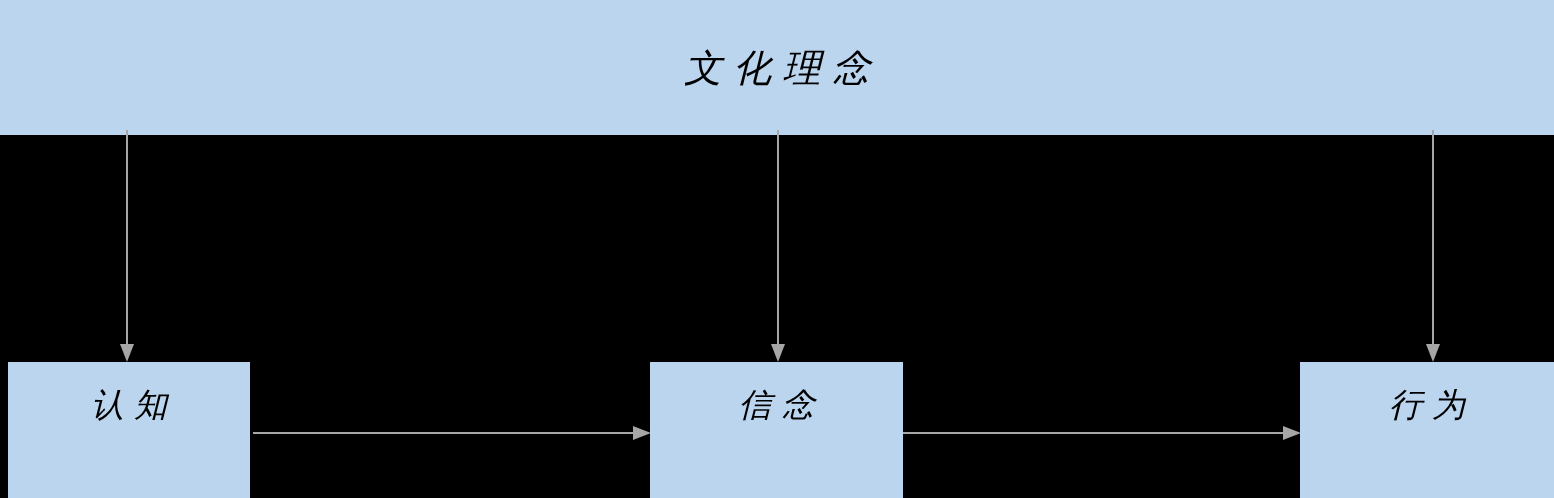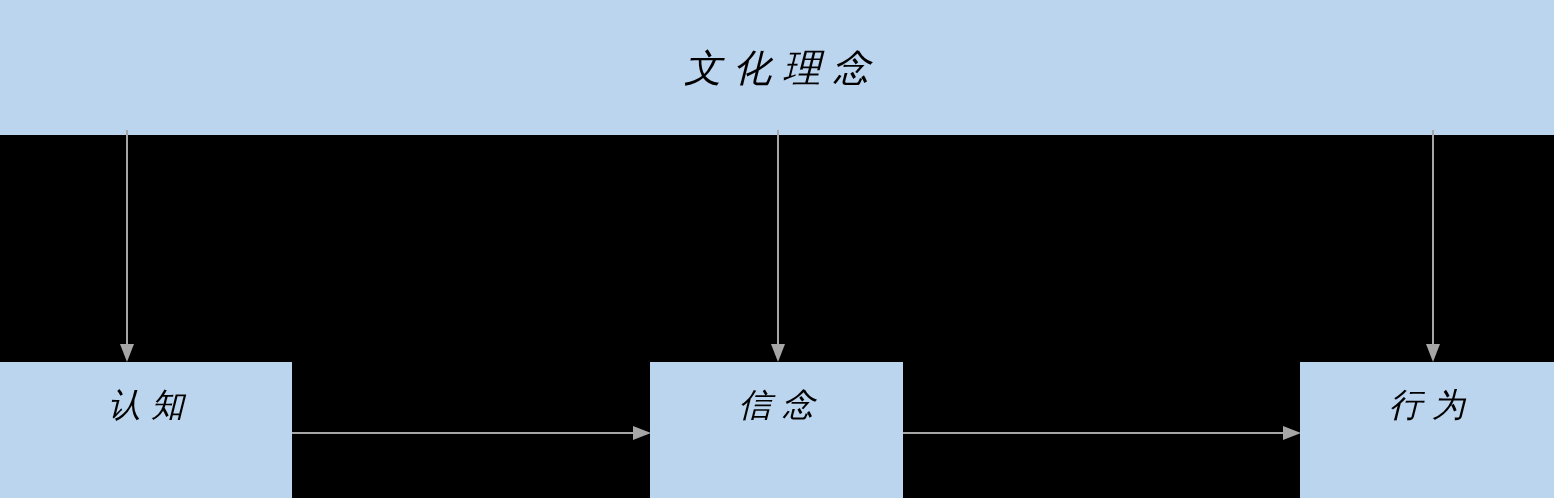--- a/index.html
+++ b/index.html
@@ -36,23 +36,23 @@
 
   #node-culture {
     left: 0px;
     top: 0px;
     width: 1554px;
     height: 135px;
   }
   #node-culture .node-label { font-size: 38px; }
 
   #node-cognition {
-    left: 0px;
+    left: 8px;
     top: 362px;
-    width: 292px;
+    width: 242px;
     height: 136px;
   }
   #node-belief {
     left: 650px;
     top: 362px;
     width: 253px;
     height: 136px;
   }
   #node-behavior {
     left: 1300px;

